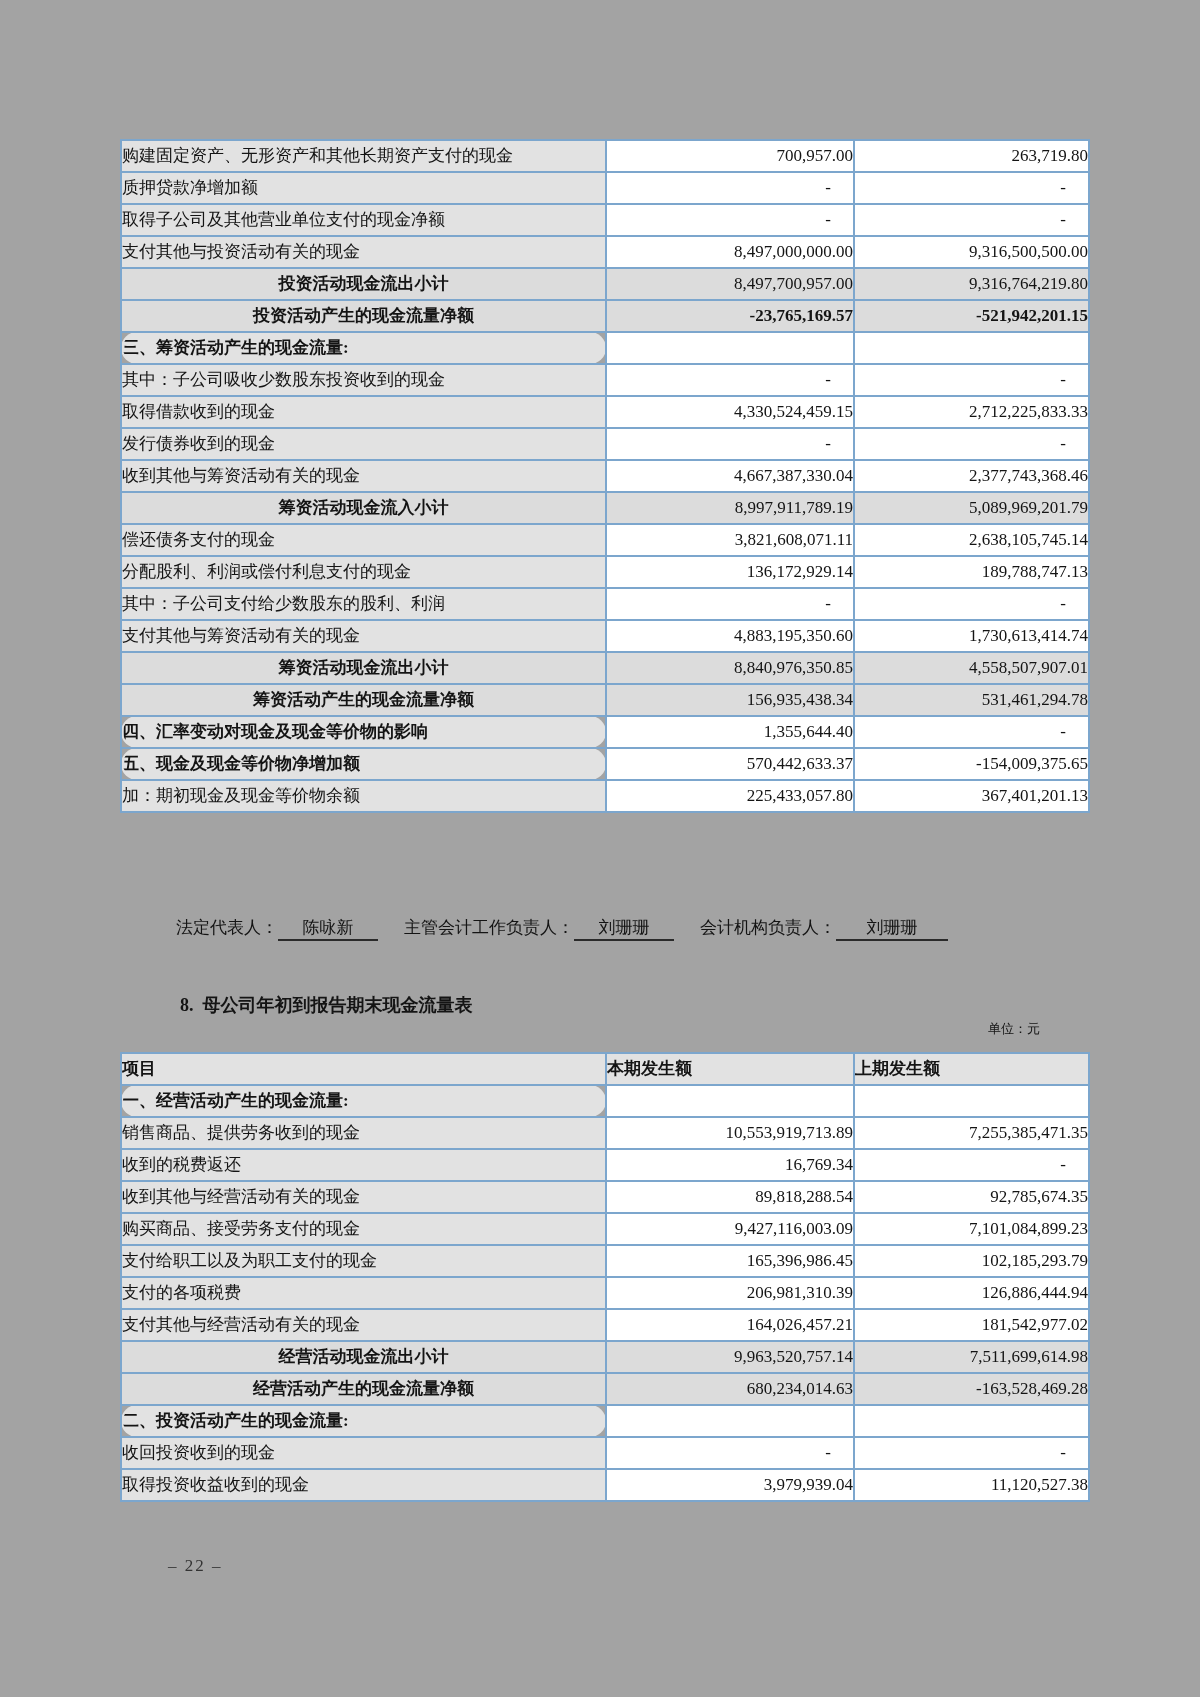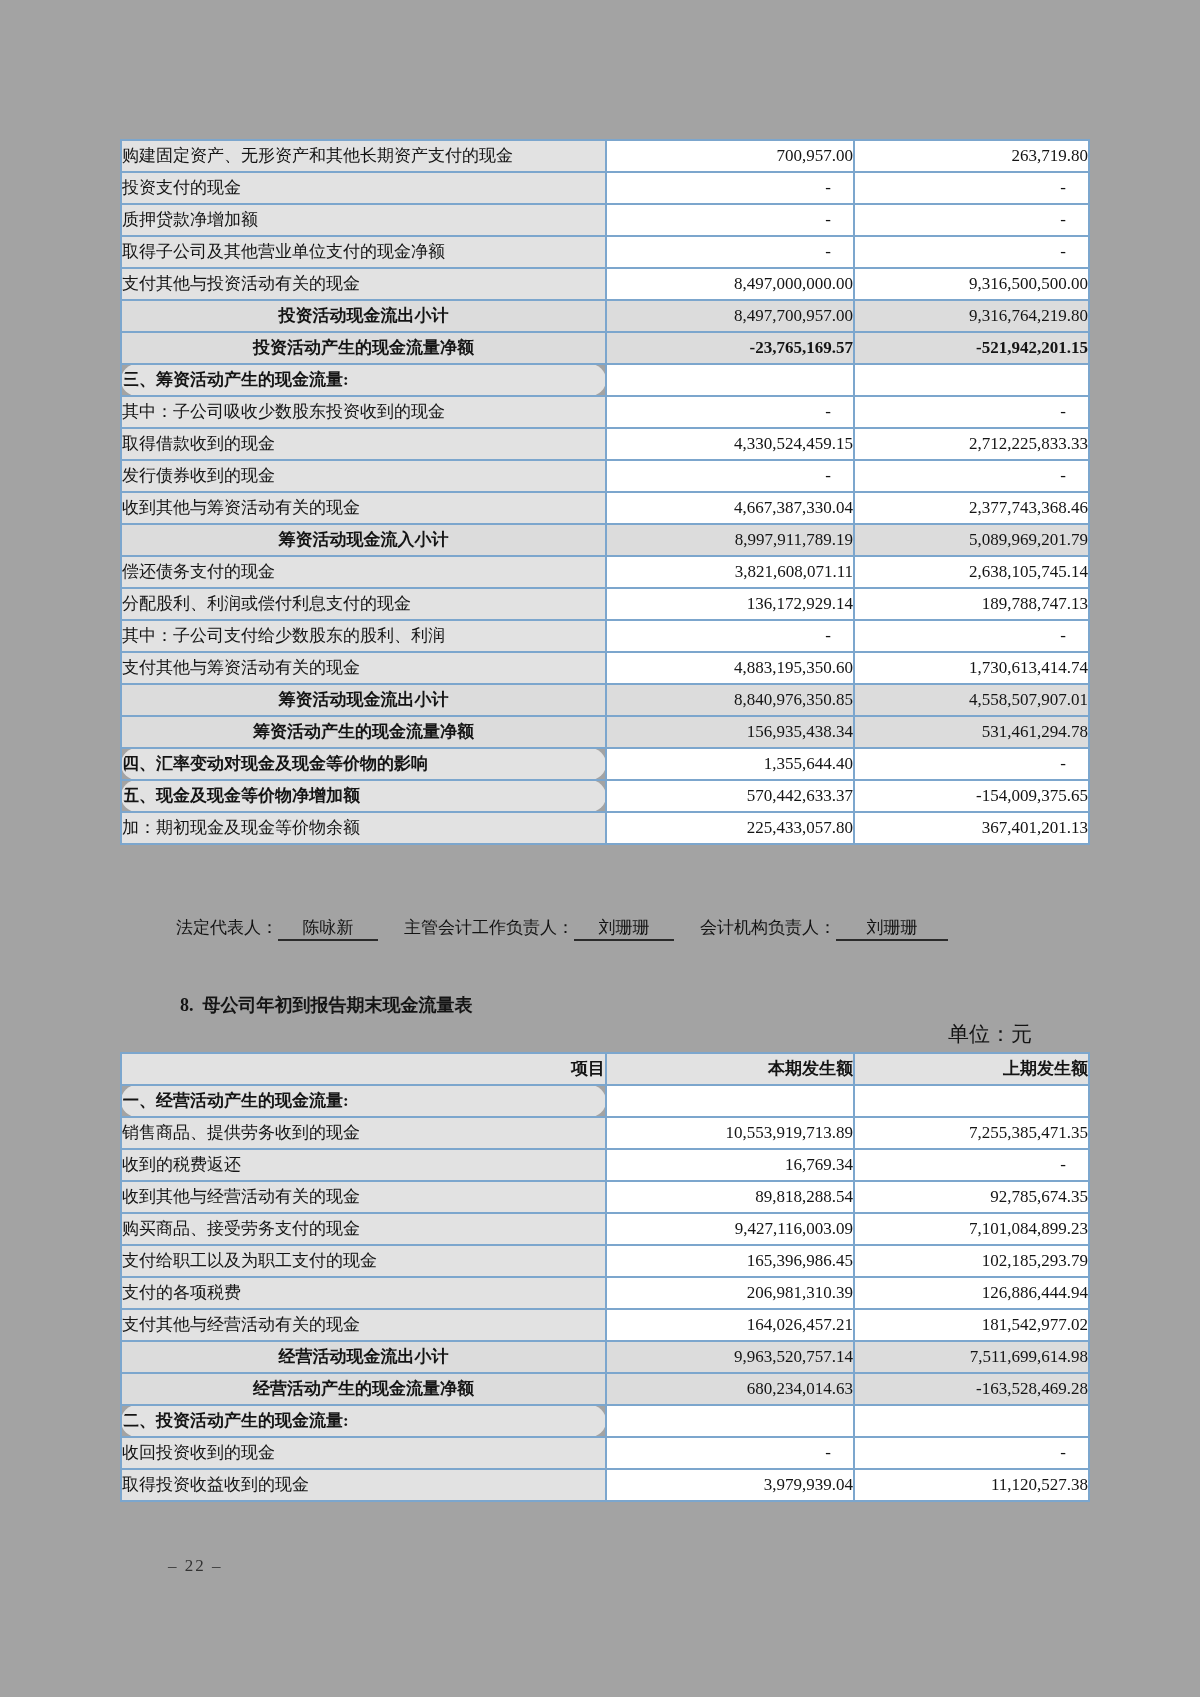--- a/index.html
+++ b/index.html
@@ -43,21 +43,21 @@
   tr.row-subtotal td.c-label, tr.row-subtotal_bold td.c-label {
     text-align: center; padding-left: 0; font-weight: bold;
   }
   tr.row-subtotal_bold td.c-val { font-weight: bold; }
 
   
   tr.row-section td.c-label, tr.row-major td.c-label { font-weight: bold; border-radius: 16px; }
 
   
   table.fin th {
-    background: #e2e2e2; font-weight: bold; text-align: right;
+    background: #e2e2e2; font-weight: bold; text-align: left;
   }
 
   .signature {
     position: absolute;
     left: 176px; top: 916px;
     width: 900px;
     font-size: 17px;
     white-space: nowrap;
   }
   .signature .grp { margin-right: 26px; }
@@ -72,26 +72,26 @@
 
   .section-heading {
     position: absolute;
     left: 180px; top: 993px;
     font-size: 18px;
     font-weight: bold;
     white-space: pre;
   }
   .unit-label {
     position: absolute;
-    left: 128px; top: 1020px;
+    left: 136px; top: 1020px;
     width: 968px;
     text-align: right;
     padding-right: 64px;
     box-sizing: border-box;
-    font-size: 21px;
+    font-size: 13px;
   }
   .page-number {
     position: absolute;
     left: 168px; top: 1556px;
     font-size: 17px;
     letter-spacing: 2px;
     color: #333;
   }
 </style>
 </head>
@@ -104,25 +104,20 @@
       <colgroup>
           <col class="col-label">
           <col class="col-cur">
           <col class="col-pri">
         </colgroup>
       <tbody>
           <tr class="row-item">
             <td class="c-label">购建固定资产、无形资产和其他长期资产支付的现金</td>
             <td class="c-val">700,957.00</td>
             <td class="c-val">263,719.80</td>
-          </tr>
-          <tr class="row-item">
-            <td class="c-label">投资支付的现金</td>
-            <td class="c-val dash">-</td>
-            <td class="c-val dash">-</td>
           </tr>
           <tr class="row-item">
             <td class="c-label">质押贷款净增加额</td>
             <td class="c-val dash">-</td>
             <td class="c-val dash">-</td>
           </tr>
           <tr class="row-item">
             <td class="c-label">取得子公司及其他营业单位支付的现金净额</td>
             <td class="c-val dash">-</td>
             <td class="c-val dash">-</td>

